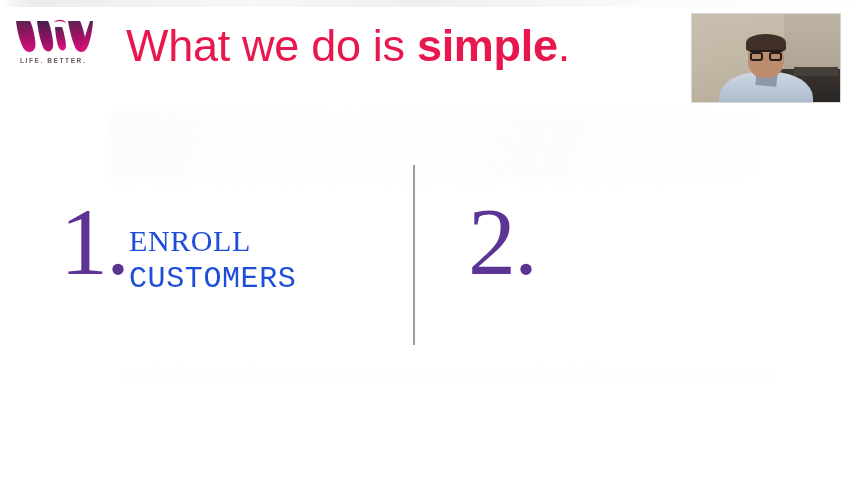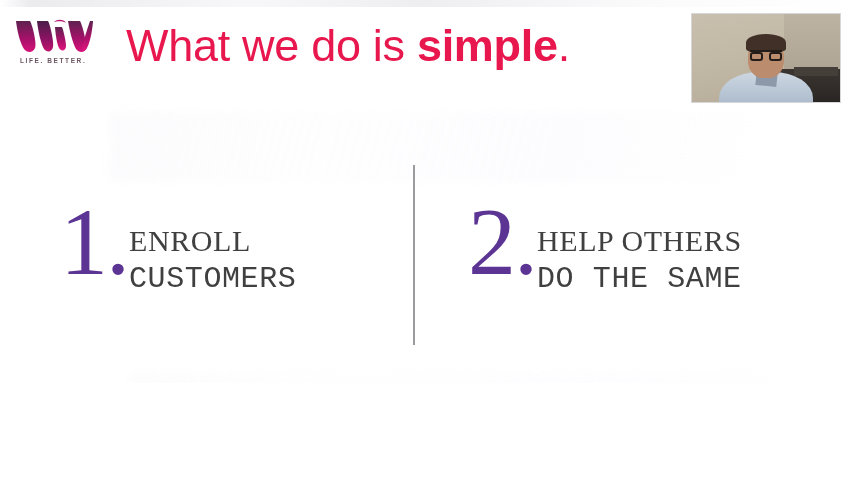--- a/index.html
+++ b/index.html
@@ -192,21 +192,21 @@
     color: #5c3494;
     font-weight: normal;
     margin-top: -4px;
     letter-spacing: -2px;
     white-space: nowrap;
   }
   .point-text {
     font-family: "Liberation Serif", serif;
     font-size: 30px;
     line-height: 39px;
-    color: #404040;
+    color: #1d4ed8;
     letter-spacing: 0.6px;
     margin-top: 23px;
     margin-left: 1px;
     white-space: nowrap;
   }
   .point-text .l2 { display: block; font-family: Liberation Mono, monospace; }
 </style>
 </head>
 <body>
 
@@ -271,16 +271,15 @@
 
   <div class="divider"></div>
 
   <div class="point point-1">
     <span class="point-number">1.</span>
     <span class="point-text"><span>ENROLL</span><span class="l2">CUSTOMERS</span></span>
   </div>
 
   <div class="point point-2">
     <span class="point-number">2.</span>
-    <span class="point-text"><span>HELP OTHERS</span><span class="l2">DO THE SAME</span></span>
   </div>
 
 </div>
 
 </body></html>

